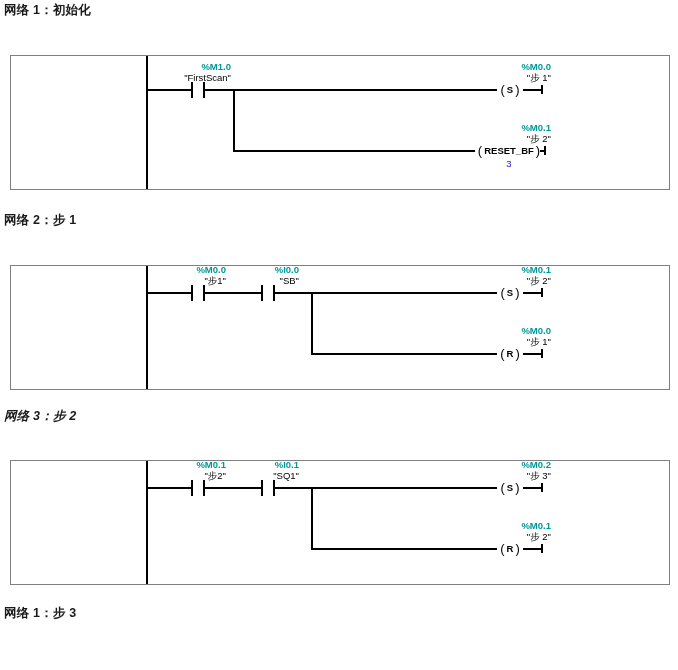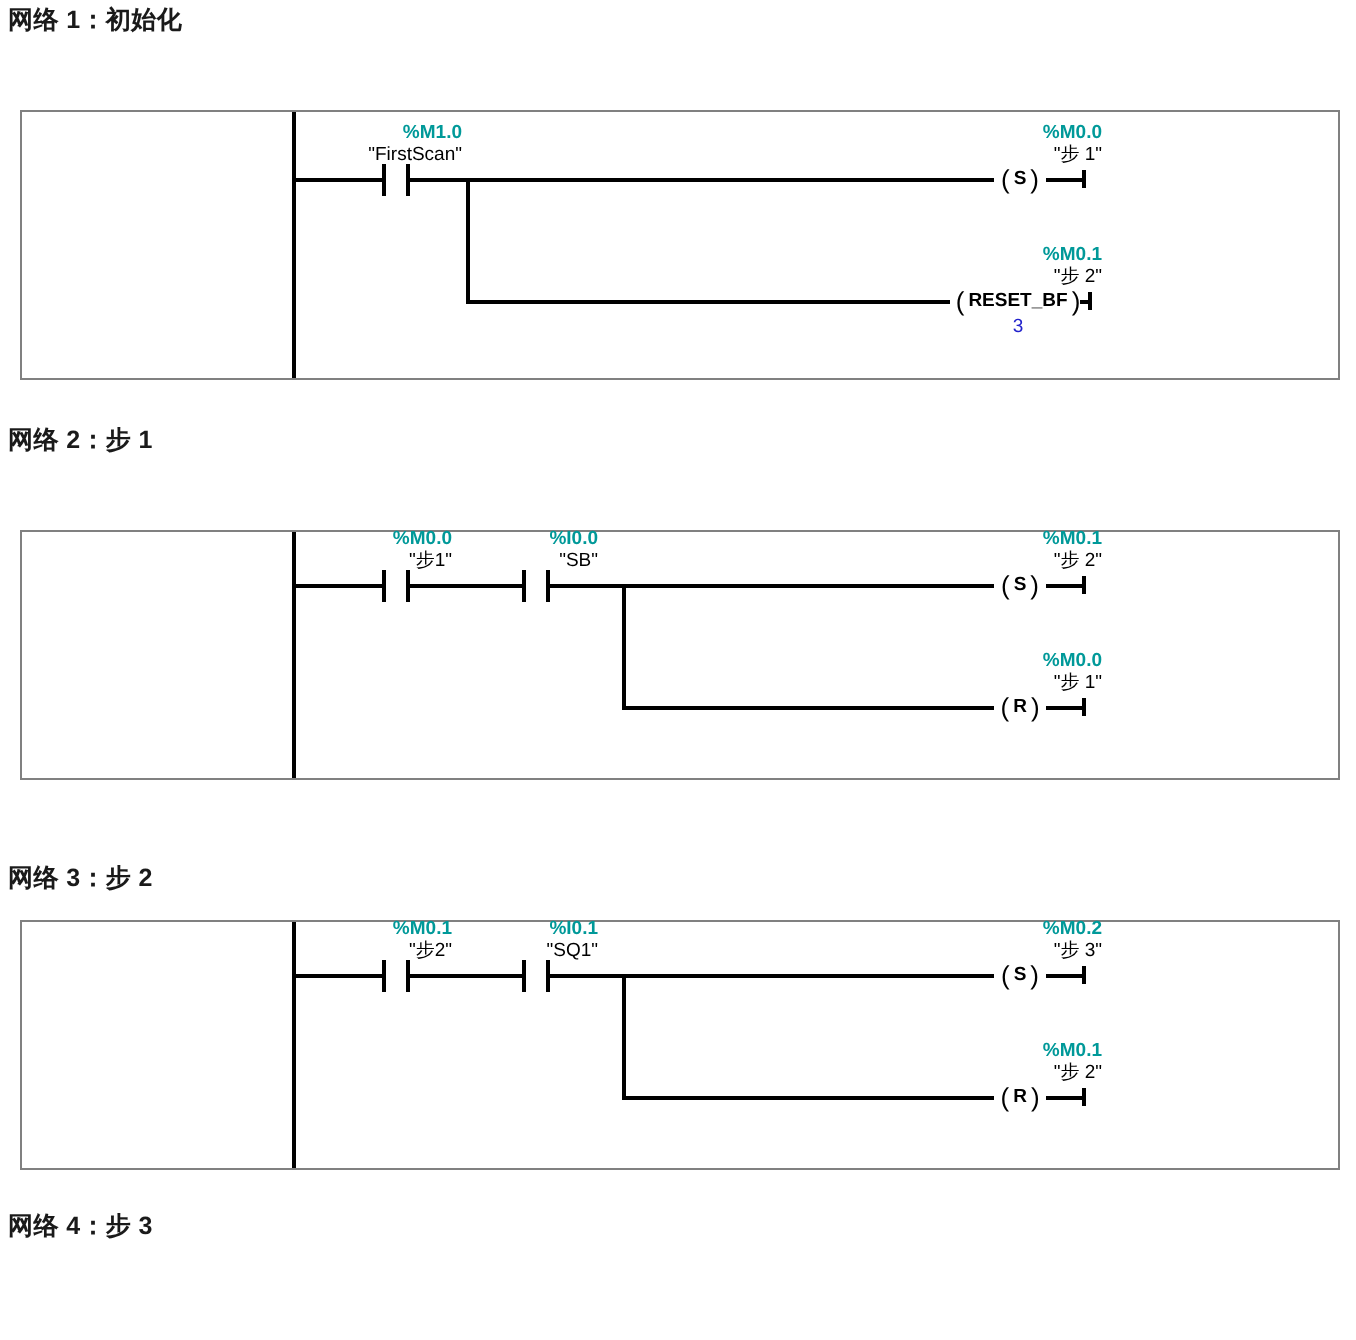--- a/index.html
+++ b/index.html
@@ -226,21 +226,21 @@
     </div>
     <div class="coil" style="left:486px; top:79px; width:26px;">
       <span class="paren">(</span>
       <span class="ctext">R</span>
       <span class="paren">)</span>
     </div>
     <div class="hline" style="left:512px; top:87px; width:20px;"></div>
     <div class="coil-endtick" style="left:530px; top:83px;"></div>
   </div>
 
-  <div class="net-title" style="top:431px;">网络 3：步 2</div>
+  <div class="net-title" style="top:408px;font-style:italic;">网络 3：步 2</div>
 
   <div class="net-box" style="top:460px; height:125px;">
 
     <div class="rail" style="left:135px; top:0px; height:123px;"></div>
 
     <div class="hline" style="left:135px; top:26px; width:45px;"></div>
 
     <div class="lbl" style="left:140px; top:-1px; width:75px;">
       <span class="addr">%M0.1</span>
       <span class="sym">"步2"</span>
@@ -284,15 +284,15 @@
     </div>
     <div class="coil" style="left:486px; top:79px; width:26px;">
       <span class="paren">(</span>
       <span class="ctext">R</span>
       <span class="paren">)</span>
     </div>
     <div class="hline" style="left:512px; top:87px; width:20px;"></div>
     <div class="coil-endtick" style="left:530px; top:83px;"></div>
   </div>
 
-  <div class="net-title" style="top:605px;">网络 4：步 3</div>
+  <div class="net-title" style="top:605px;">网络 1：步 3</div>
 
 </div>
 
 </body></html>

